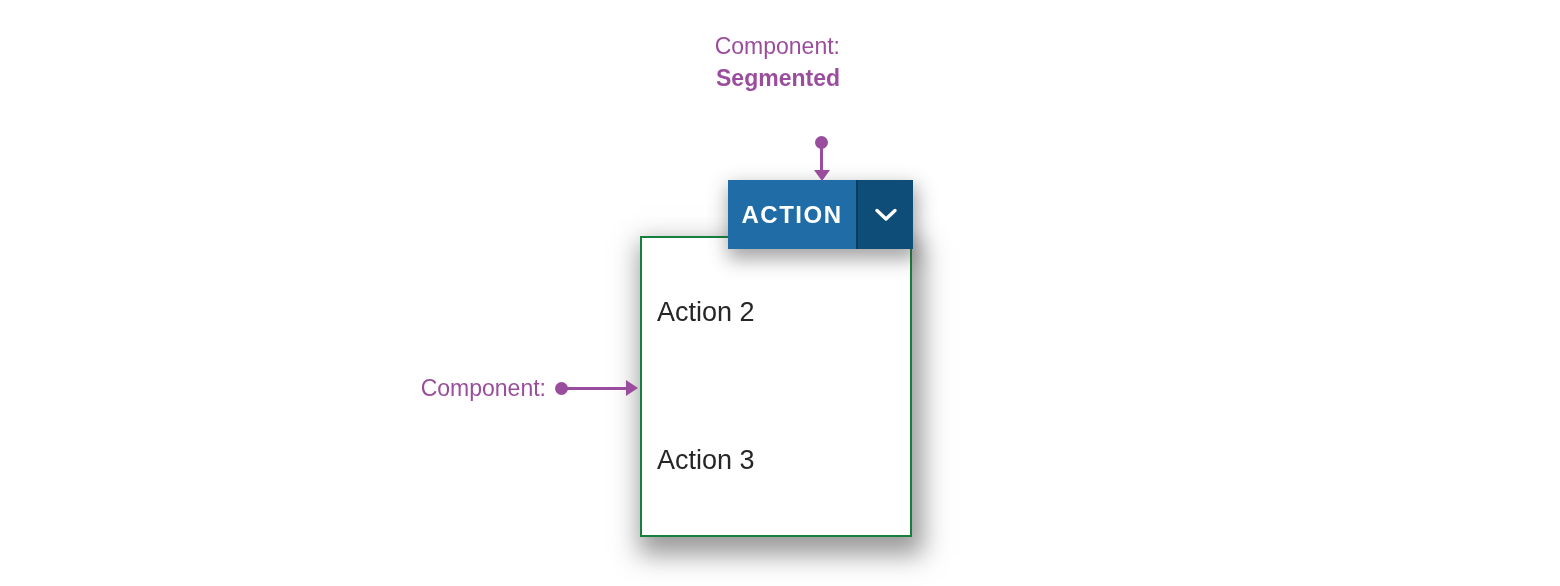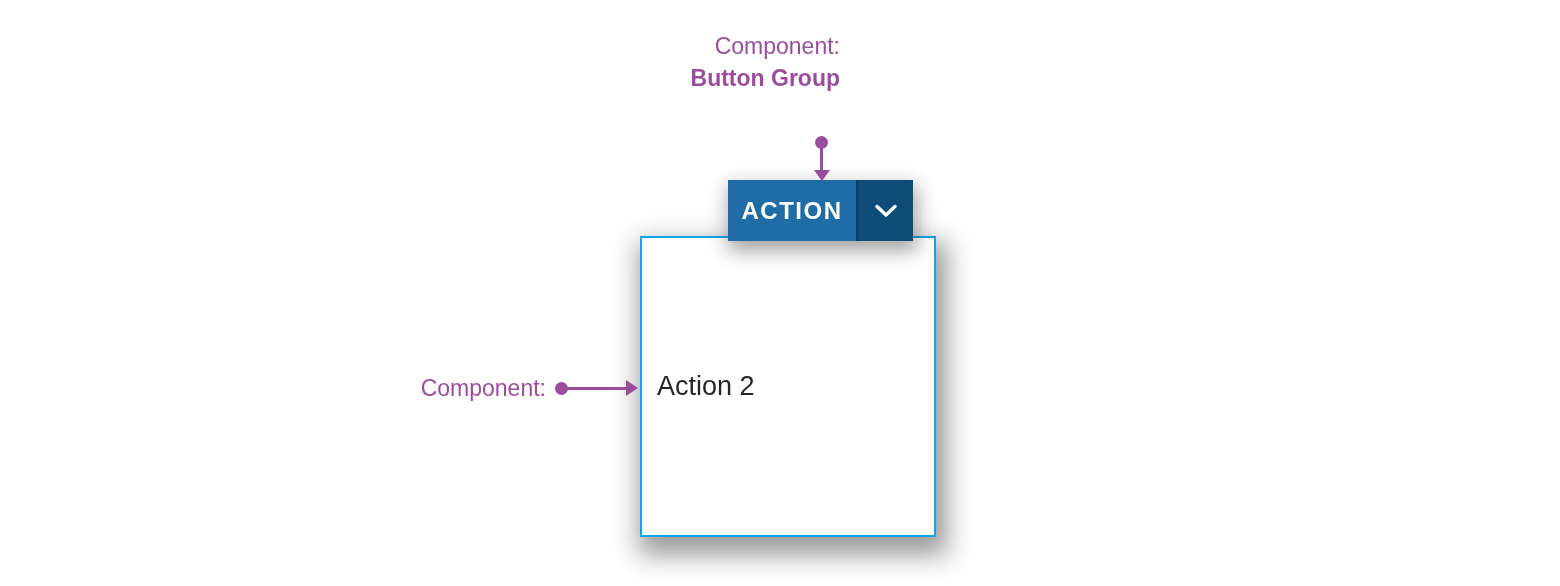--- a/index.html
+++ b/index.html
@@ -64,21 +64,21 @@
     width: 0; height: 0;
     border-top: 8px solid transparent;
     border-bottom: 8px solid transparent;
     border-left: 12px solid #9b4d9d;
   }
 
   
   .segmented {
     position: absolute;
     left: 728px; top: 180px;
-    width: 185px; height: 61px;
+    width: 185px; height: 69px;
     display: flex;
     z-index: 3;
     box-shadow: 2px 8px 18px 2px rgba(55, 55, 55, 0.45);
   }
   .seg-action {
     flex: 1;
     border: none;
     background: #1f6ca6;
     color: #ffffff;
     font-family: inherit;
@@ -100,24 +100,24 @@
     align-items: center;
     justify-content: center;
     cursor: pointer;
     padding: 0;
   }
 
   
   .menu {
     position: absolute;
     left: 640px; top: 236px;
-    width: 296px; height: 301px;
+    width: 272px; height: 301px;
     box-sizing: border-box;
     background: #ffffff;
-    border: 2px solid #0ea5e9;
+    border: 2px solid #15803d;
     z-index: 2;
     display: flex;
     flex-direction: column;
     box-shadow: 5px 12px 24px 6px rgba(55, 55, 55, 0.50);
   }
   .menu-item {
     flex: 1;
     display: flex;
     align-items: center;
     padding-left: 15px;
@@ -127,37 +127,38 @@
     background: #ffffff;
   }
 </style>
 </head>
 <body>
 
 <div class="canvas">
 
   <div class="annotation annotation-top">
     <div class="ann-line">Component:</div>
-    <div class="ann-line bold">Button Group</div>
+    <div class="ann-line bold">Segmented</div>
   </div>
 
   <div class="conn conn-dot conn-v-dot"></div>
   <div class="conn conn-v-line"></div>
   <div class="conn conn-v-head"></div>
 
   <div class="annotation annotation-left">
     <div class="ann-line">Component:</div>
   </div>
 
   <div class="conn conn-dot conn-h-dot"></div>
   <div class="conn conn-h-line"></div>
   <div class="conn conn-h-head"></div>
 
   <div class="menu">
     <div class="menu-item">Action 2</div>
+    <div class="menu-item">Action 3</div>
   </div>
 
   <div class="segmented">
     <button class="seg-action">ACTION</button>
     <button class="seg-toggle">
       <span style="display:flex;">
         <svg width="24" height="14" viewBox="0 0 24 14" aria-hidden="true">
           <polyline points="3,2.5 12,11 21,2.5" fill="none" stroke="#ffffff" stroke-width="3.4" stroke-linecap="round" stroke-linejoin="round"></polyline>
         </svg>
       </span>

